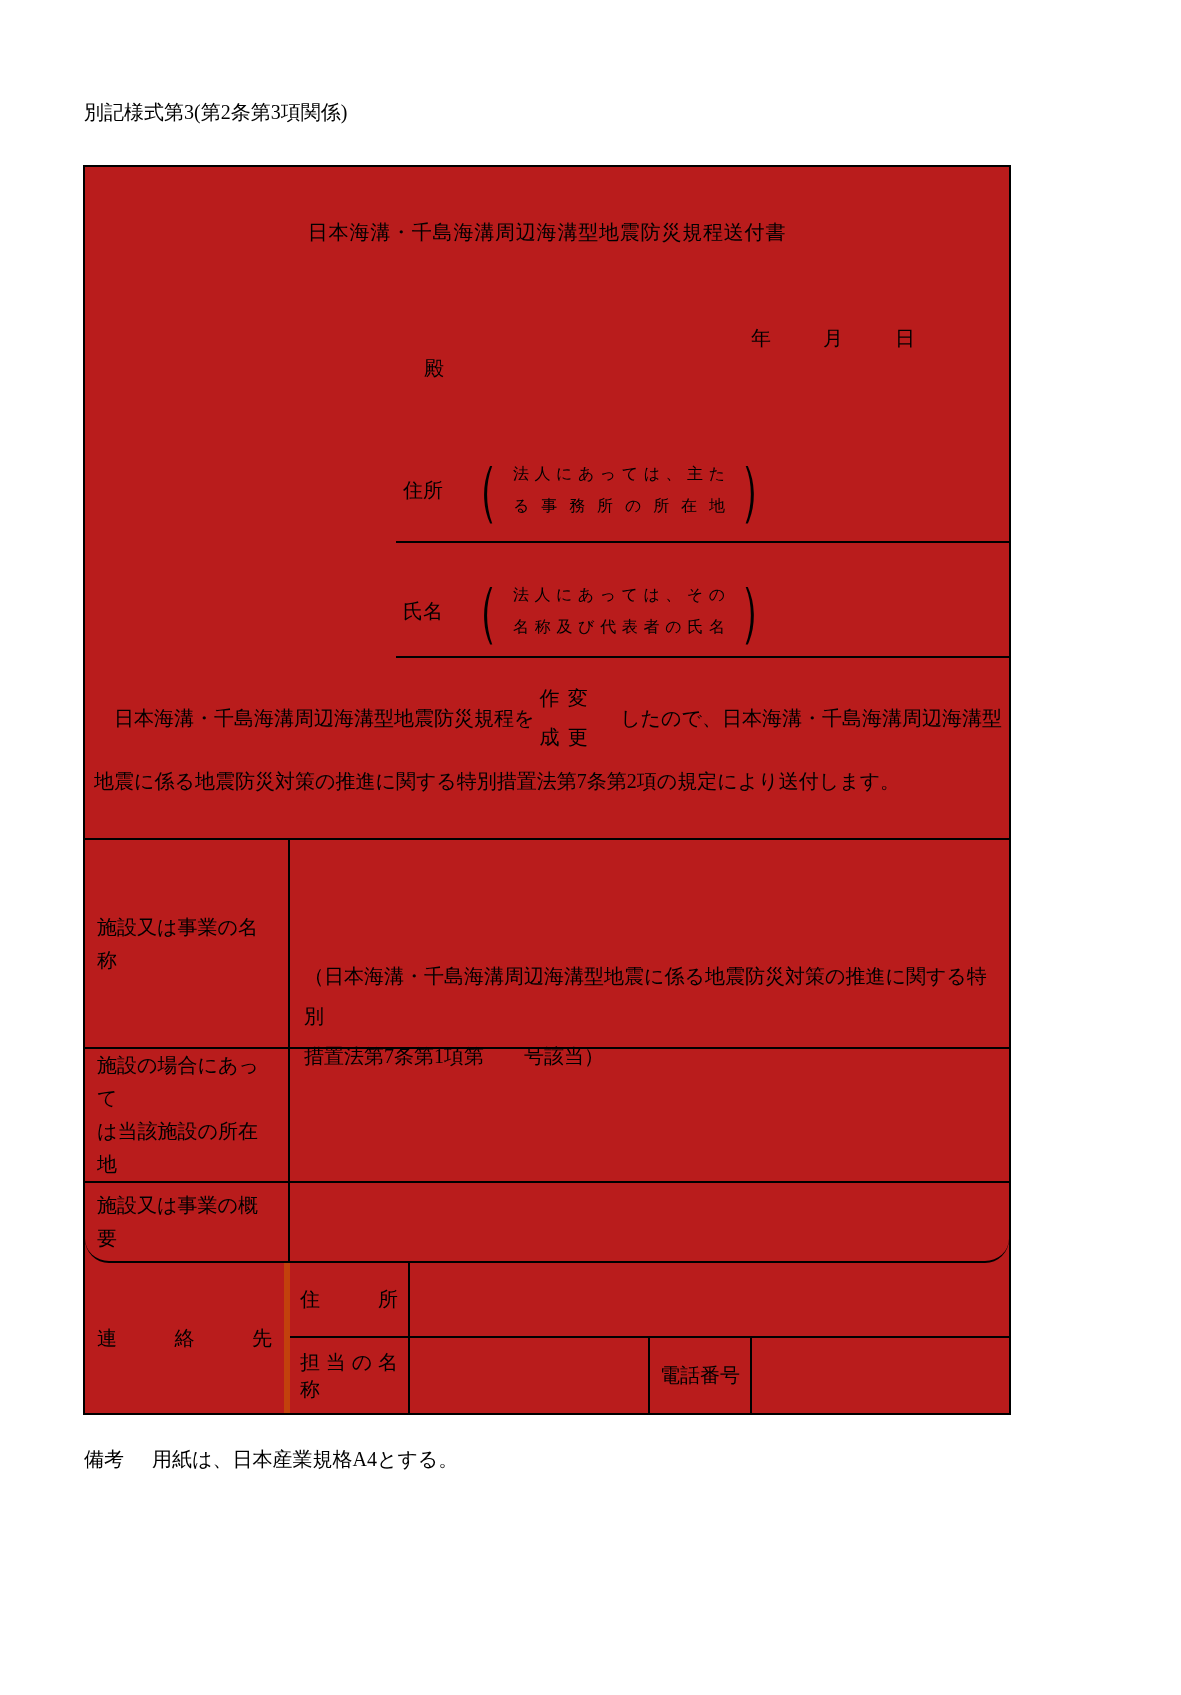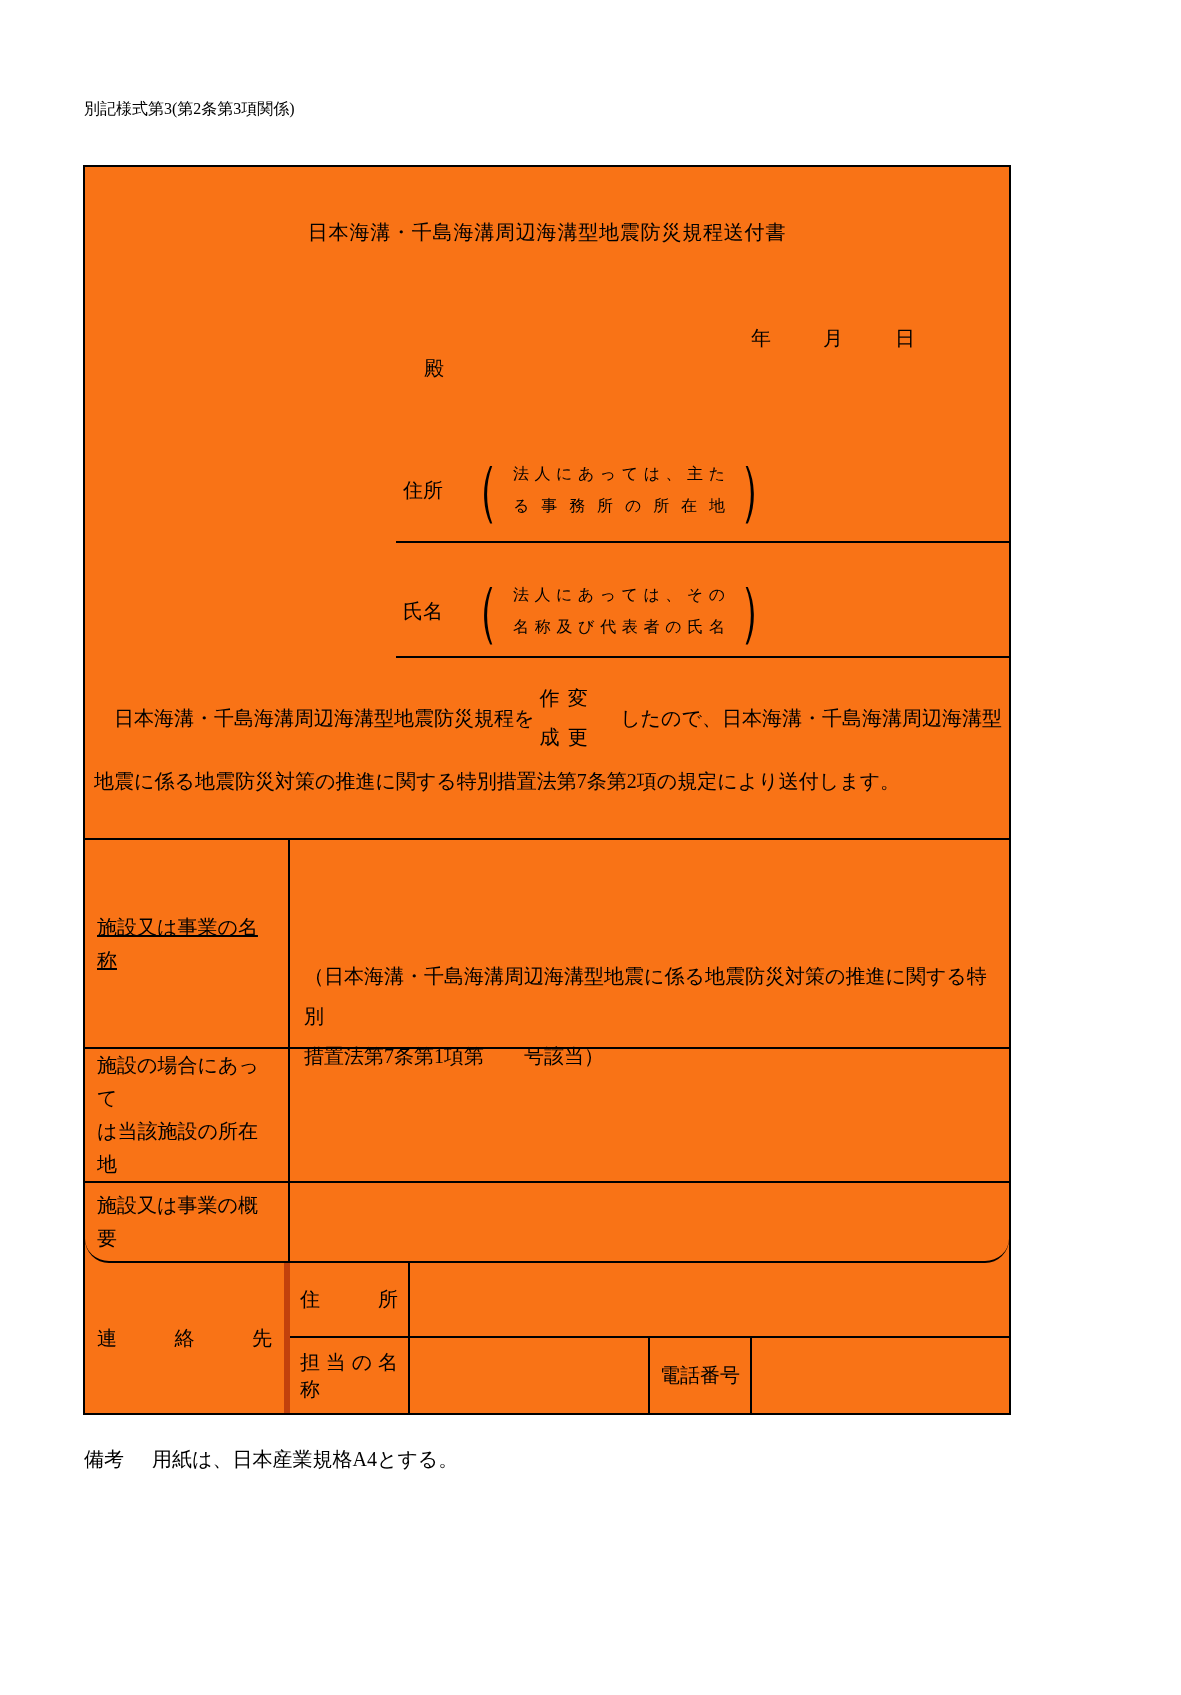--- a/index.html
+++ b/index.html
@@ -1,22 +1,22 @@
 <!DOCTYPE html>
 <html><head>
 <meta charset="utf-8">
 <style>
   * { margin:0; padding:0; box-sizing:border-box; }
   html, body { background:#ffffff; }
   body { font-family:"Liberation Serif","DejaVu Serif",serif; color:#000; }
   .page { position:relative; width:1181px; height:1695px; background:#ffffff; overflow:hidden; font-size:20px; }
 
-  .form-label { position:absolute; left:84px; top:99px; font-size:16px; }
+  .form-label { position:absolute; left:84px; top:99px; font-size:20px; }
 
-  .main-box { position:absolute; left:83px; top:165px; width:928px; height:1250px; border:2px solid #000; display:flex; flex-direction:column; background:#f97316; }
+  .main-box { position:absolute; left:83px; top:165px; width:928px; height:1250px; border:2px solid #000; display:flex; flex-direction:column; background:#b91c1c; }
 
   
   .sec-header { position:relative; flex:0 0 673px; border-bottom:2px solid #000; }
   .doc-title { position:absolute; top:52px; left:0; width:100%; text-align:center; letter-spacing:0.8px; }
   .date-line { position:absolute; top:158px; right:94px; display:flex; gap:52px; }
   .addressee { position:absolute; top:188px; left:339px; }
 
   .fld { position:absolute; display:flex; align-items:center; }
   .fld-address { top:288px; left:318px; }
   .fld-name { top:403px; left:318px;margin-top:6px; }
@@ -31,21 +31,21 @@
 
   .body-text { position:absolute; top:512px; left:9px; right:7px; line-height:30px; }
   .body-line1 { display:flex; align-items:center; }
   .body-seg1 { padding-left:20px; white-space:nowrap; }
   .opt-stack { display:flex; flex-direction:row; line-height:39px; margin:0 24px 0 5px; }
   .body-seg2 { white-space:nowrap; }
   .body-line2 { margin-top:9px; }
 
   
   .trow { display:flex; border-bottom:2px solid #000; }
-  .row-facility-name { flex:0 0 209px;text-decoration:underline; }
+  .row-facility-name { flex:0 0 209px; }
   .row-facility-location { flex:0 0 133px; }
   .row-facility-summary { flex:0 0 80px;border-radius:24px; }
   .row-contact { flex:1 1 auto; border-bottom:none; }
 
   .tlabel { flex:0 0 205px; border-right:2px solid #000; display:flex; flex-direction:column; justify-content:center; padding:0 12px; line-height:33px; }
   .tvalue { flex:1 1 auto; position:relative;padding-left:9px; }
 
   .law-note { position:absolute; top:116px; left:14px; right:4px; line-height:40px; }
 
   .contact-label { flex:0 0 205px; border-right:6px solid #c2410c; display:flex; align-items:center; padding:0 12px; }

